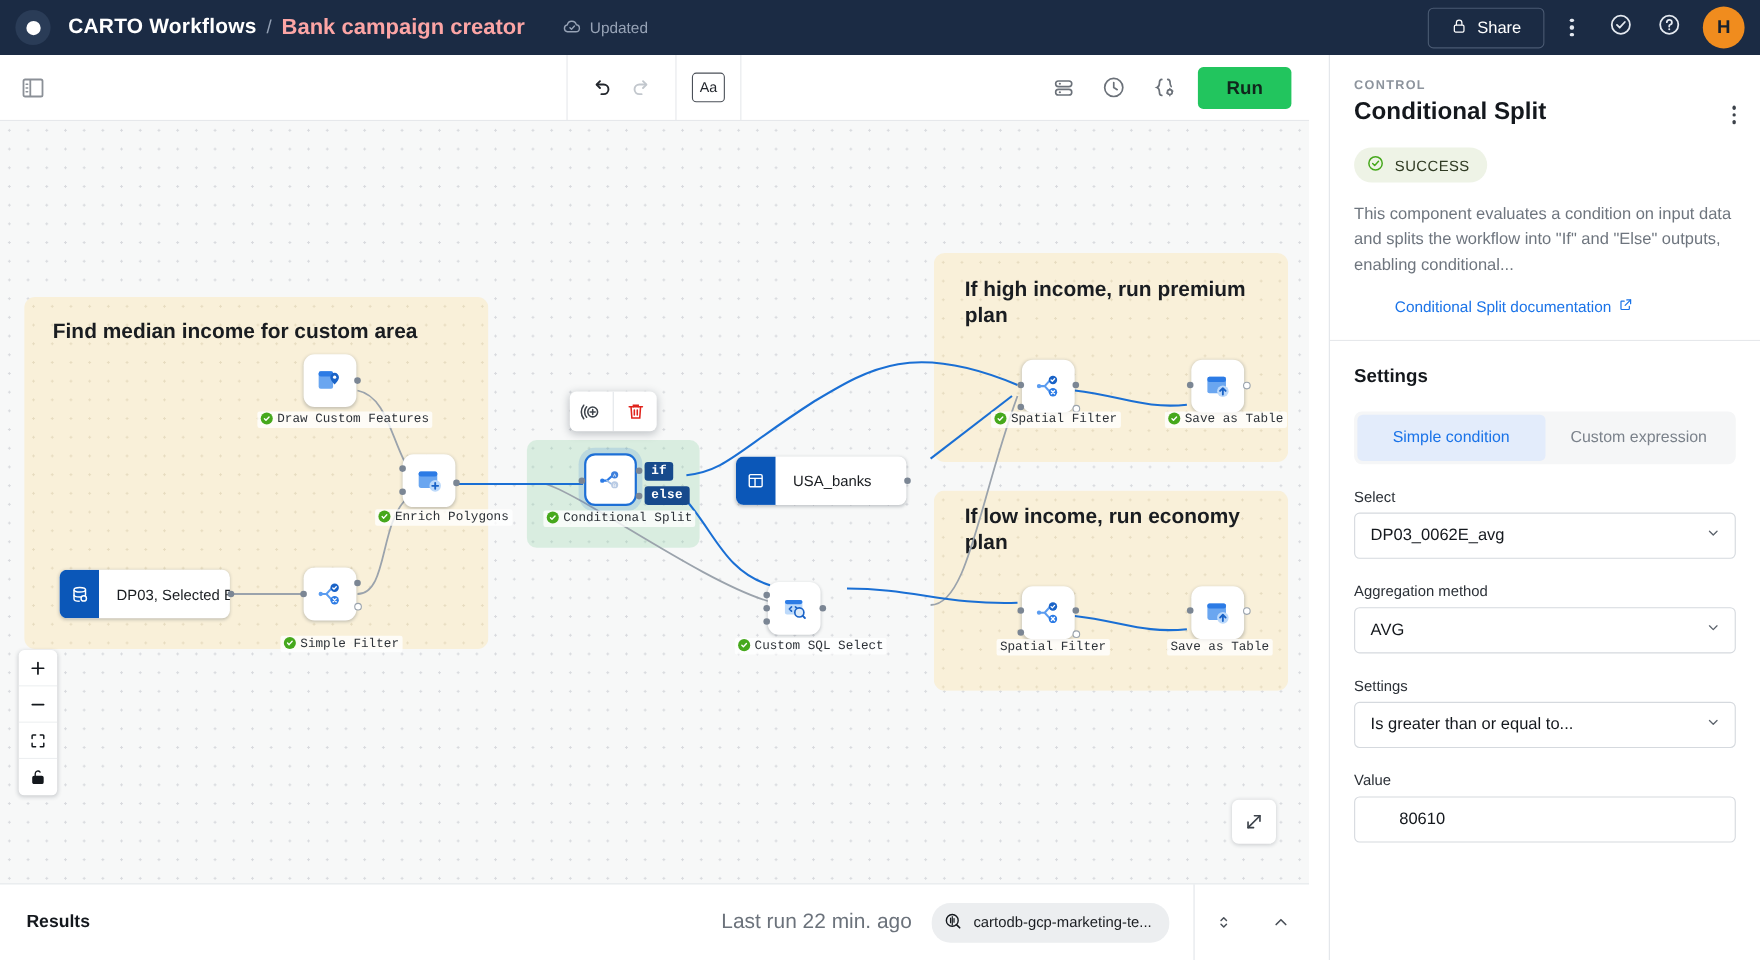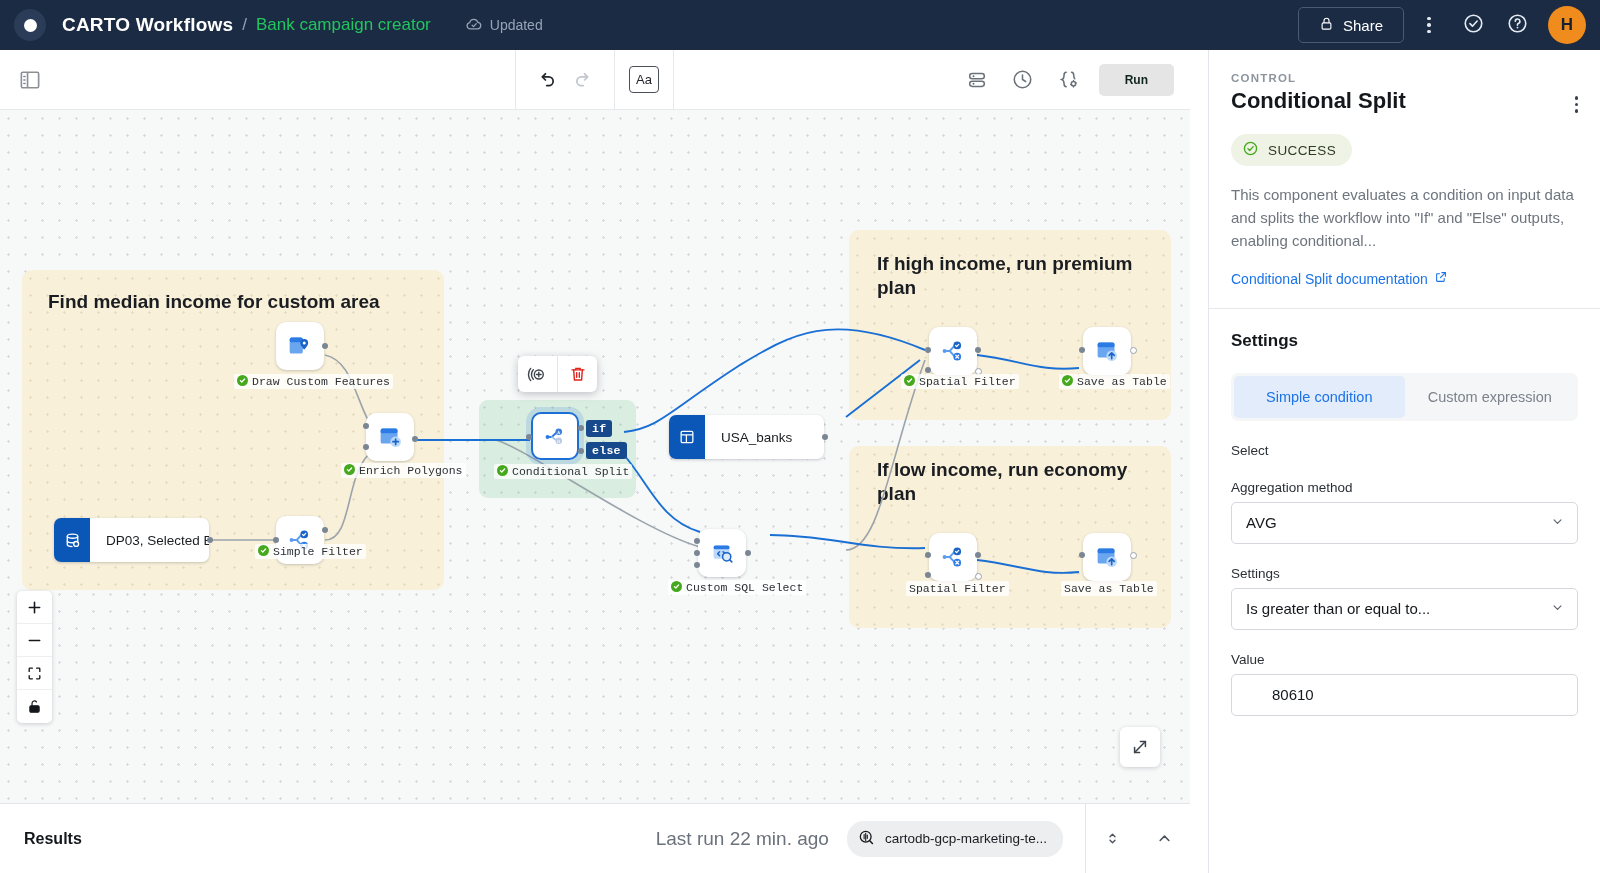--- a/index.html
+++ b/index.html
@@ -17,21 +17,21 @@
     padding: 0 14px; color: #fff;
   }
   .logo-circle {
     width: 32px; height: 32px; border-radius: 50%;
     background: #2a3c57; display: flex; align-items: center; justify-content: center;
     flex: 0 0 auto; margin-right: 16px;
   }
   .logo-dot { width: 13px; height: 13px; border-radius: 50%; background: #fff; }
   .app-title { font-size: 19px; font-weight: bold; letter-spacing: .2px; }
   .crumb-sep { font-size: 17px; color: #93a0b4; margin: 0 9px; }
-  .doc-title { font-size: 17px; font-weight: normal; color: #22c55e; }
+  .doc-title { font-size: 20px; font-weight: bold; color: #fca5a5; }
   .updated { display: flex; align-items: center; gap: 7px; margin-left: 34px; color: #97a3b6; font-size: 14px; }
   .topbar-right { margin-left: auto; display: flex; align-items: center; gap: 6px; }
   .share-btn {
     display: flex; align-items: center; gap: 9px;
     border: 1px solid #4a5a72; border-radius: 5px;
     padding: 8px 20px; font-size: 15px; color: #fff; background: transparent;
     cursor: pointer;
   }
   .icon-btn {
     width: 38px; height: 38px; display: flex; align-items: center; justify-content: center;
@@ -59,22 +59,22 @@
     cursor: pointer; color: #40454d; border-radius: 4px;
   }
   .tb-icon.disabled { color: #c2c7cd; }
   .aa-box {
     width: 30px; height: 27px; border: 1.4px solid #4b5058; border-radius: 4px;
     display: flex; align-items: center; justify-content: center;
     font-size: 13px; color: #22262c; cursor: pointer;
   }
   .tb-right { margin-left: auto; display: flex; align-items: center; gap: 14px; padding-right: 16px; }
   .run-btn {
-    background: #e5e5e5; color: #10261c; border: none; border-radius: 5px;
-    font-size: 12px; font-weight: bold; padding: 9px 26px; cursor: pointer;
+    background: #22c55e; color: #10261c; border: none; border-radius: 5px;
+    font-size: 17px; font-weight: bold; padding: 9px 26px; cursor: pointer;
     font-family: "Liberation Sans", sans-serif;
   }
 
   
   .canvas {
     position: absolute; top: 110px; left: 0; width: 1190px; height: 693px;
     background-color: #f7f8f8;
     background-image: radial-gradient(#d8dade 1.1px, transparent 1.2px);
     background-size: 17px 17px;
     overflow: hidden;
@@ -193,21 +193,21 @@
   .panel-kebab { margin-left: auto; display: flex; flex-direction: column; gap: 3px; padding-top: 8px; cursor: pointer; }
   .panel-kebab i { width: 3.5px; height: 3.5px; border-radius: 50%; background: #3c424a; }
   .status-badge {
     display: inline-flex; align-items: center; gap: 9px;
     background: #eef3e6; border-radius: 16px; padding: 6px 16px 6px 11px;
     margin-top: 20px; font-size: 13.5px; color: #2f3a22; letter-spacing: .4px;
   }
   .panel-desc { margin-top: 18px; font-size: 15px; line-height: 1.52; color: #6e757e; }
   .panel-link {
     margin-top: 18px; font-size: 14px; color: #1a73e8; display: inline-flex;
-    align-items: center; gap: 6px; cursor: pointer; text-decoration: none;
+    align-items: center; gap: 6px; cursor: pointer; text-decoration: none; margin-left: 37px;
   }
   .panel-rule { height: 1px; background: #e6e8eb; margin: 0; }
   .panel-body { padding: 22px; }
   .settings-title { font-size: 17px; font-weight: bold; color: #14181d; }
   .seg {
     display: flex; background: #f5f6f7; border-radius: 7px; padding: 3px; margin-top: 22px;
   }
   .seg div {
     flex: 1; text-align: center; padding: 13px 0; font-size: 14.5px; border-radius: 5px;
     color: #7b828b; cursor: pointer;
@@ -440,21 +440,21 @@
         <circle cx="7" cy="16" r="2.1" fill="#5b9cf0"></circle>
         <circle cx="20.5" cy="10" r="4.1" fill="#1a63c7"></circle>
         <path d="M18.7 10.1l1.2 1.2 2.2-2.4" stroke="#fff" stroke-width="1.3" fill="none" stroke-linecap="round" stroke-linejoin="round"></path>
         <circle cx="20.5" cy="22" r="4.1" fill="#2c7be5"></circle>
         <path d="M19 20.5l3 3M22 20.5l-3 3" stroke="#fff" stroke-width="1.3" stroke-linecap="round"></path>
       </svg>
     </div>
     <div class="port" style="left:273px;top:427px;"></div>
     <div class="port" style="left:322px;top:417px;"></div>
     <div class="port hollow" style="left:322px;top:438px;"></div>
-    <div class="node-label" style="left:255px;top:434px;">
+    <div class="node-label" style="left:255px;top:468px;">
       <span class="ok-dot">
         <svg width="7" height="7" viewBox="0 0 10 10" fill="none" stroke="#fff" stroke-width="1.8" stroke-linecap="round" stroke-linejoin="round">
             <path d="M2 5.2L4 7.2 8 2.9"></path>
           </svg>
       </span>
       <span>Simple Filter</span>
     </div>
 
     <div class="ctx-menu" style="left:518px;top:246px;">
       <div class="ctx-btn">
@@ -696,20 +696,28 @@
     </div>
     <div class="panel-rule"></div>
     <div class="panel-body">
       <div class="settings-title">Settings</div>
       <div class="seg">
         <div class="active">Simple condition</div>
         <div>Custom expression</div>
       </div>
 
       <div class="field-label">Select</div>
+      <div class="field">
+        <span>DP03_0062E_avg</span>
+        <span class="chev">
+          <svg width="15" height="15" viewBox="0 0 24 24" fill="none" stroke="#5d646d" stroke-width="1.9" stroke-linecap="round" stroke-linejoin="round">
+              <path d="M6.5 9.5L12 15l5.5-5.5"></path>
+            </svg>
+        </span>
+      </div>
 
       <div class="field-label">Aggregation method</div>
       <div class="field">
         <span>AVG</span>
         <span class="chev">
           <svg width="15" height="15" viewBox="0 0 24 24" fill="none" stroke="#5d646d" stroke-width="1.9" stroke-linecap="round" stroke-linejoin="round">
               <path d="M6.5 9.5L12 15l5.5-5.5"></path>
             </svg>
         </span>
       </div>

